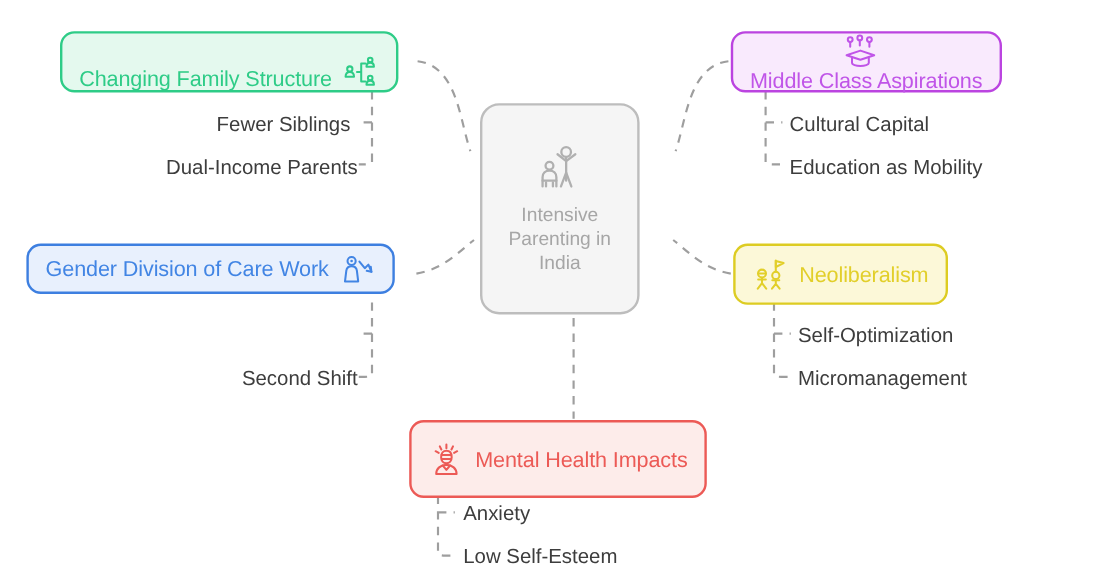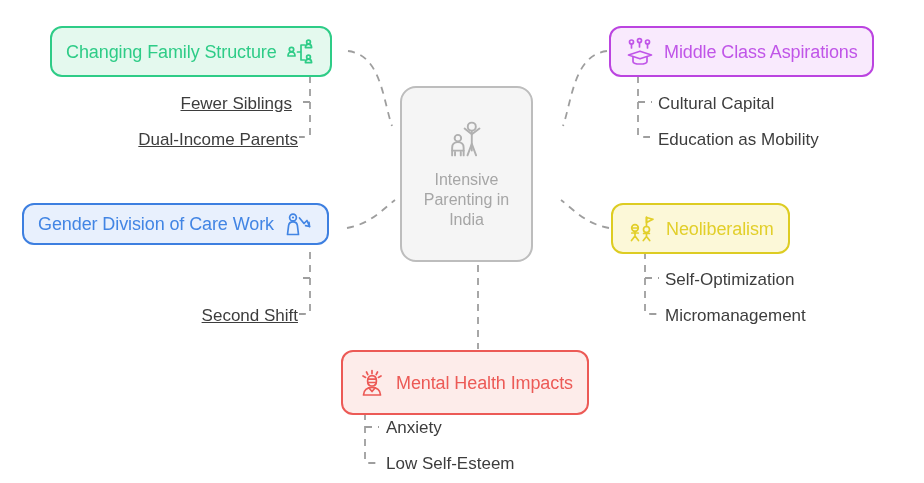--- a/index.html
+++ b/index.html
@@ -86,21 +86,21 @@
   }
 
   .sub {
     position: absolute;
     font-size: 17px;
     color: #3d3d3d;
     white-space: nowrap;
     line-height: 1;
   }
   .sub.right { text-align: left; }
-  .sub.left  { text-align: right; text-decoration: underline; }
+  .sub.left  { text-align: right; }
 </style>
 </head>
 <body>
 
 <div id="canvas">
 
   <svg class="links" viewBox="0 0 924 483">
     <g fill="none" stroke="#9e9e9e" stroke-width="1.8" stroke-dasharray="7 6" stroke-linecap="butt">
 
       <path d="M348,51 C381,55 383,100 392,126"></path>
@@ -136,38 +136,38 @@
       <path d="M8.5 34 L20.5 34"></path>
       <path d="M11.5 39 L11.5 35.5 M17.5 39 L17.5 35.5"></path>
     </svg>
     <div class="ctext">
       <div>Intensive</div>
       <div>Parenting in</div>
       <div>India</div>
     </div>
   </div>
 
-  <div class="node icon-right" style="left:50px; top:26px; height:51px; border-color:#2ecc87; background:#e4f9ee;">
+  <div class="node icon-right" style="left:50px; top:26px; height:51px; border-color:#2ecc87; background:#e4f9ee;align-items:flex-end;">
     <span class="nicon">
       <svg viewBox="0 0 30 30" fill="none" stroke="#2ecc87" stroke-width="1.7" stroke-linecap="round" stroke-linejoin="round">
         <circle cx="5.5" cy="12.5" r="2.2"></circle>
         <path d="M2 19 C2 16.3 3.6 15 5.5 15 C7.4 15 9 16.3 9 19 Z"></path>
         <circle cx="22.5" cy="5" r="1.9"></circle>
         <path d="M19.4 10.6 C19.4 8.3 20.8 7.2 22.5 7.2 C24.2 7.2 25.6 8.3 25.6 10.6 Z"></path>
         <circle cx="22.5" cy="20" r="1.9"></circle>
         <path d="M19.4 25.6 C19.4 23.3 20.8 22.2 22.5 22.2 C24.2 22.2 25.6 23.3 25.6 25.6 Z"></path>
         <path d="M11.5 15 L15 15 L15 8 L18.5 8 M15 15 L15 23 L18.5 23"></path>
       </svg>
     </span>
     <span class="label" style="color:#2ecc87;">Changing Family Structure</span>
   </div>
   <div class="sub left" style="right:632px; top:95px;">Fewer Siblings</div>
   <div class="sub left" style="right:626px; top:131px;">Dual-Income Parents</div>
 
-  <div class="node icon-left" style="left:609px; top:26px; height:51px; border-color:#bb44e0; background:#f9eafd;">
+  <div class="node icon-left" style="left:609px; top:26px; height:51px; border-color:#bb44e0; background:#f9eafd;flex-direction:column;">
     <span class="nicon">
       <svg viewBox="0 0 30 30" fill="none" stroke="#c055e8" stroke-width="1.7" stroke-linecap="round" stroke-linejoin="round">
         <circle cx="6.5" cy="5" r="2"></circle>
         <path d="M6.5 7.2 L6.5 11"></path>
         <circle cx="14.5" cy="3.6" r="2"></circle>
         <path d="M14.5 5.8 L14.5 10"></path>
         <circle cx="22.5" cy="5" r="2"></circle>
         <path d="M22.5 7.2 L22.5 11"></path>
         <path d="M15 14.2 L26.5 18 L15 21.8 L3.5 18 Z"></path>
         <path d="M8 20 L8 24.4 C8 25.9 11.3 27 15 27 C18.7 27 22 25.9 22 24.4 L22 20"></path>

